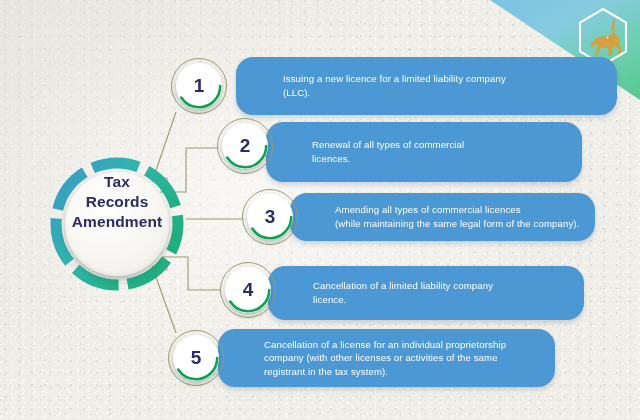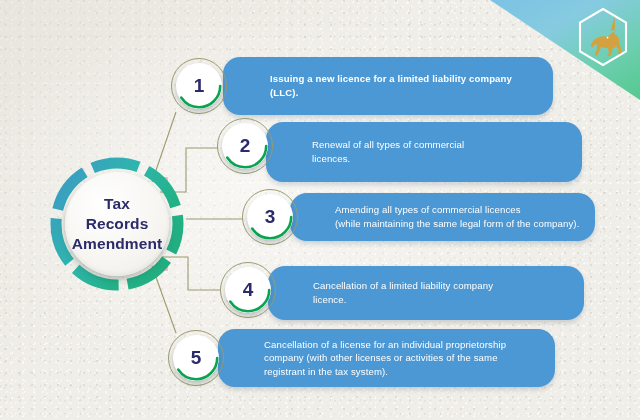--- a/index.html
+++ b/index.html
@@ -81,21 +81,21 @@
   #hub-disc {
     position: absolute;
     left: 17px;
     top: 17px;
     width: 104px;
     height: 104px;
     border-radius: 50%;
     background: radial-gradient(circle at 38% 32%, #ffffff 0%, #f6f5f1 60%, #eceae4 100%);
     box-shadow: 0 4px 7px rgba(40,70,60,.30), inset 0 -2px 4px rgba(0,0,0,.05);
     display: flex;
-    align-items: center;
+    align-items: flex-start;
     justify-content: center;
   }
   #hub-title {
     text-align: center;
     color: #2b2a6b;
     font-size: 15.5px;
     font-weight: bold;
     line-height: 1.28;
     letter-spacing: .1px;
     padding: 0 6px;
@@ -223,21 +223,21 @@
       </defs>
       <circle cx="69" cy="69" r="61" fill="none" stroke="url(#ringgrad)" stroke-width="11" stroke-dasharray="47 9" stroke-dashoffset="18"></circle>
     </svg>
     <div id="hub-disc">
       <div id="hub-title">Tax Records
 Amendment</div>
     </div>
   </div>
 
   <div class="item" style="left:199px; top:86px;">
-    <div class="bar" style="left:24px; top:-29px; width:330px; height:58px;font-weight:bold;">
+    <div class="bar" style="left:37px; top:-29px; width:381px; height:58px;">
       <div class="bar-text" style="padding-left:47px; padding-right:12px;">Issuing a new licence for a limited liability company
 (LLC).</div>
     </div>
     <div class="num-wrap" style="left:-28px; top:-28px;">
       <div class="num-outline"></div>
       <div class="num-circle">
         <span class="num-text">1</span>
       </div>
       <svg class="num-arc" viewBox="0 0 46 46">
         <circle cx="23" cy="23" r="21.2" fill="none" stroke="#0aa34f" stroke-width="2.6" stroke-dasharray="80 134" stroke-dashoffset="26" stroke-linecap="round"></circle>

